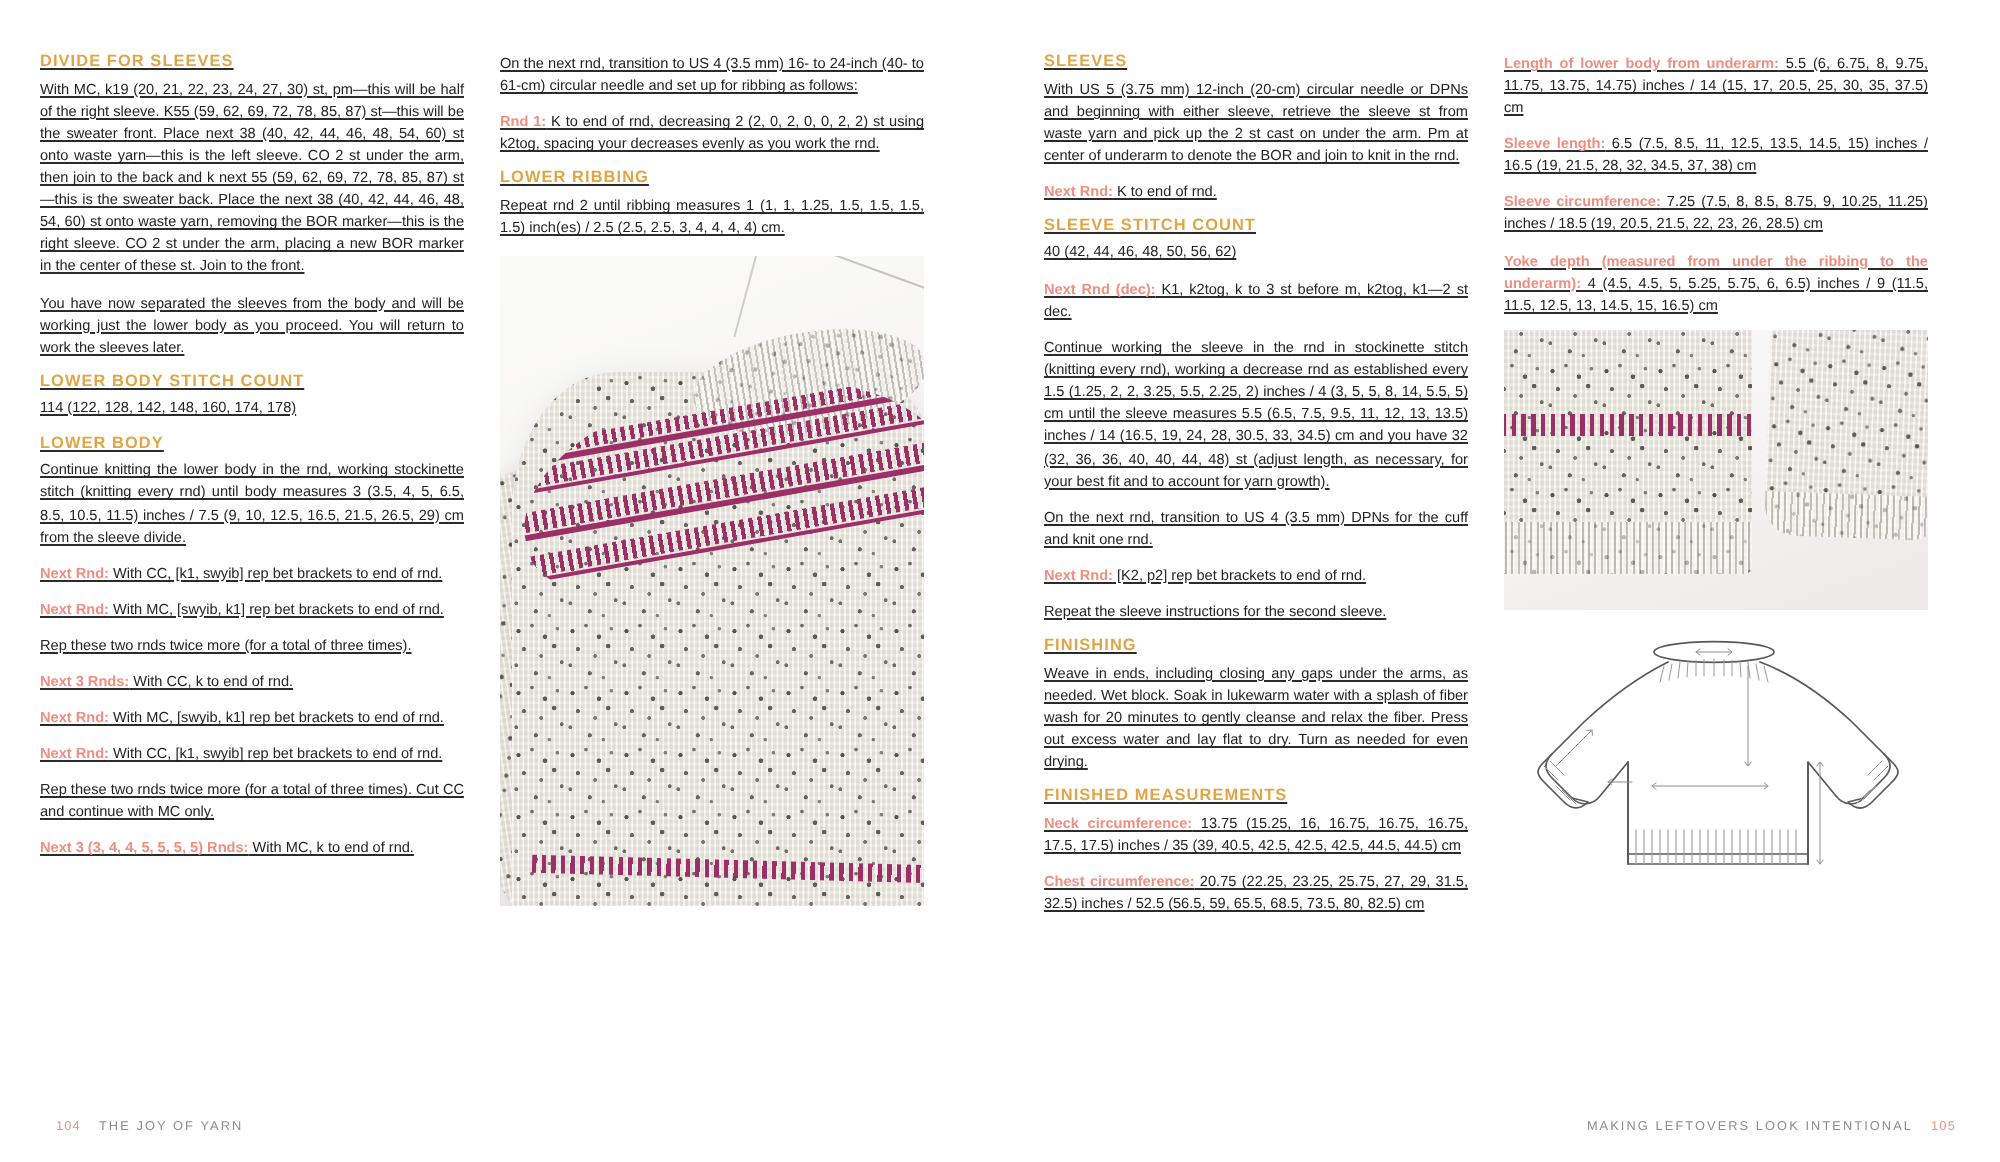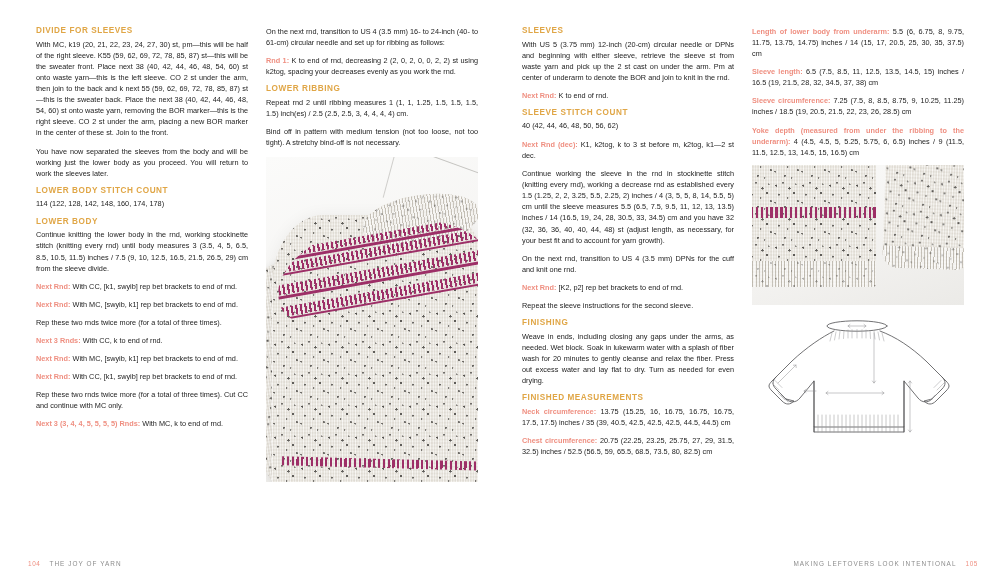--- a/index.html
+++ b/index.html
@@ -22,21 +22,22 @@
     width: 1000px;
     height: 581px;
     display: flex;
     background: #ffffff;
   }
 
   .page {
     position: relative;
     width: 500px;
     height: 581px;
-    padding: 26px 22px 0 36px;
+    padding: 26px 22px 0 20px;
+    text-decoration: underline;
   }
   .page.right { padding-left: 22px; padding-right: 22px; }
 
   .cols {
     display: flex;
     gap: 18px;
     height: 500px;
   }
 
   .col {
@@ -308,21 +309,20 @@
 
         <p class="body">On the next rnd, transition to US 4 (3.5 mm) 16- to 24-inch (40- to 61-cm) circular needle and set up for ribbing as follows:</p>
 
         <p class="body"><span class="lbl">Rnd 1:</span><span> K to end of rnd, decreasing 2 (2, 0, 2, 0, 0, 2, 2) st using k2tog, spacing your decreases evenly as you work the rnd.</span></p>
 
         <div class="h-section gap-top">LOWER RIBBING</div>
 
 
         <p class="body">Repeat rnd 2 until ribbing measures 1 (1, 1, 1.25, 1.5, 1.5, 1.5, 1.5) inch(es) / 2.5 (2.5, 2.5, 3, 4, 4, 4, 4) cm.</p>
 
-        <p class="body">Bind off in pattern with medium tension (not too loose, not too tight). A stretchy bind-off is not necessary.</p>
 
         <div class="photo photo-yoke">
           <div class="bg-white"></div>
 
           <div class="hanger"></div>
           <div class="hanger-hook"></div>
 
           <div class="yoke-sleeve">
             <div class="tweed"></div>
           </div>

